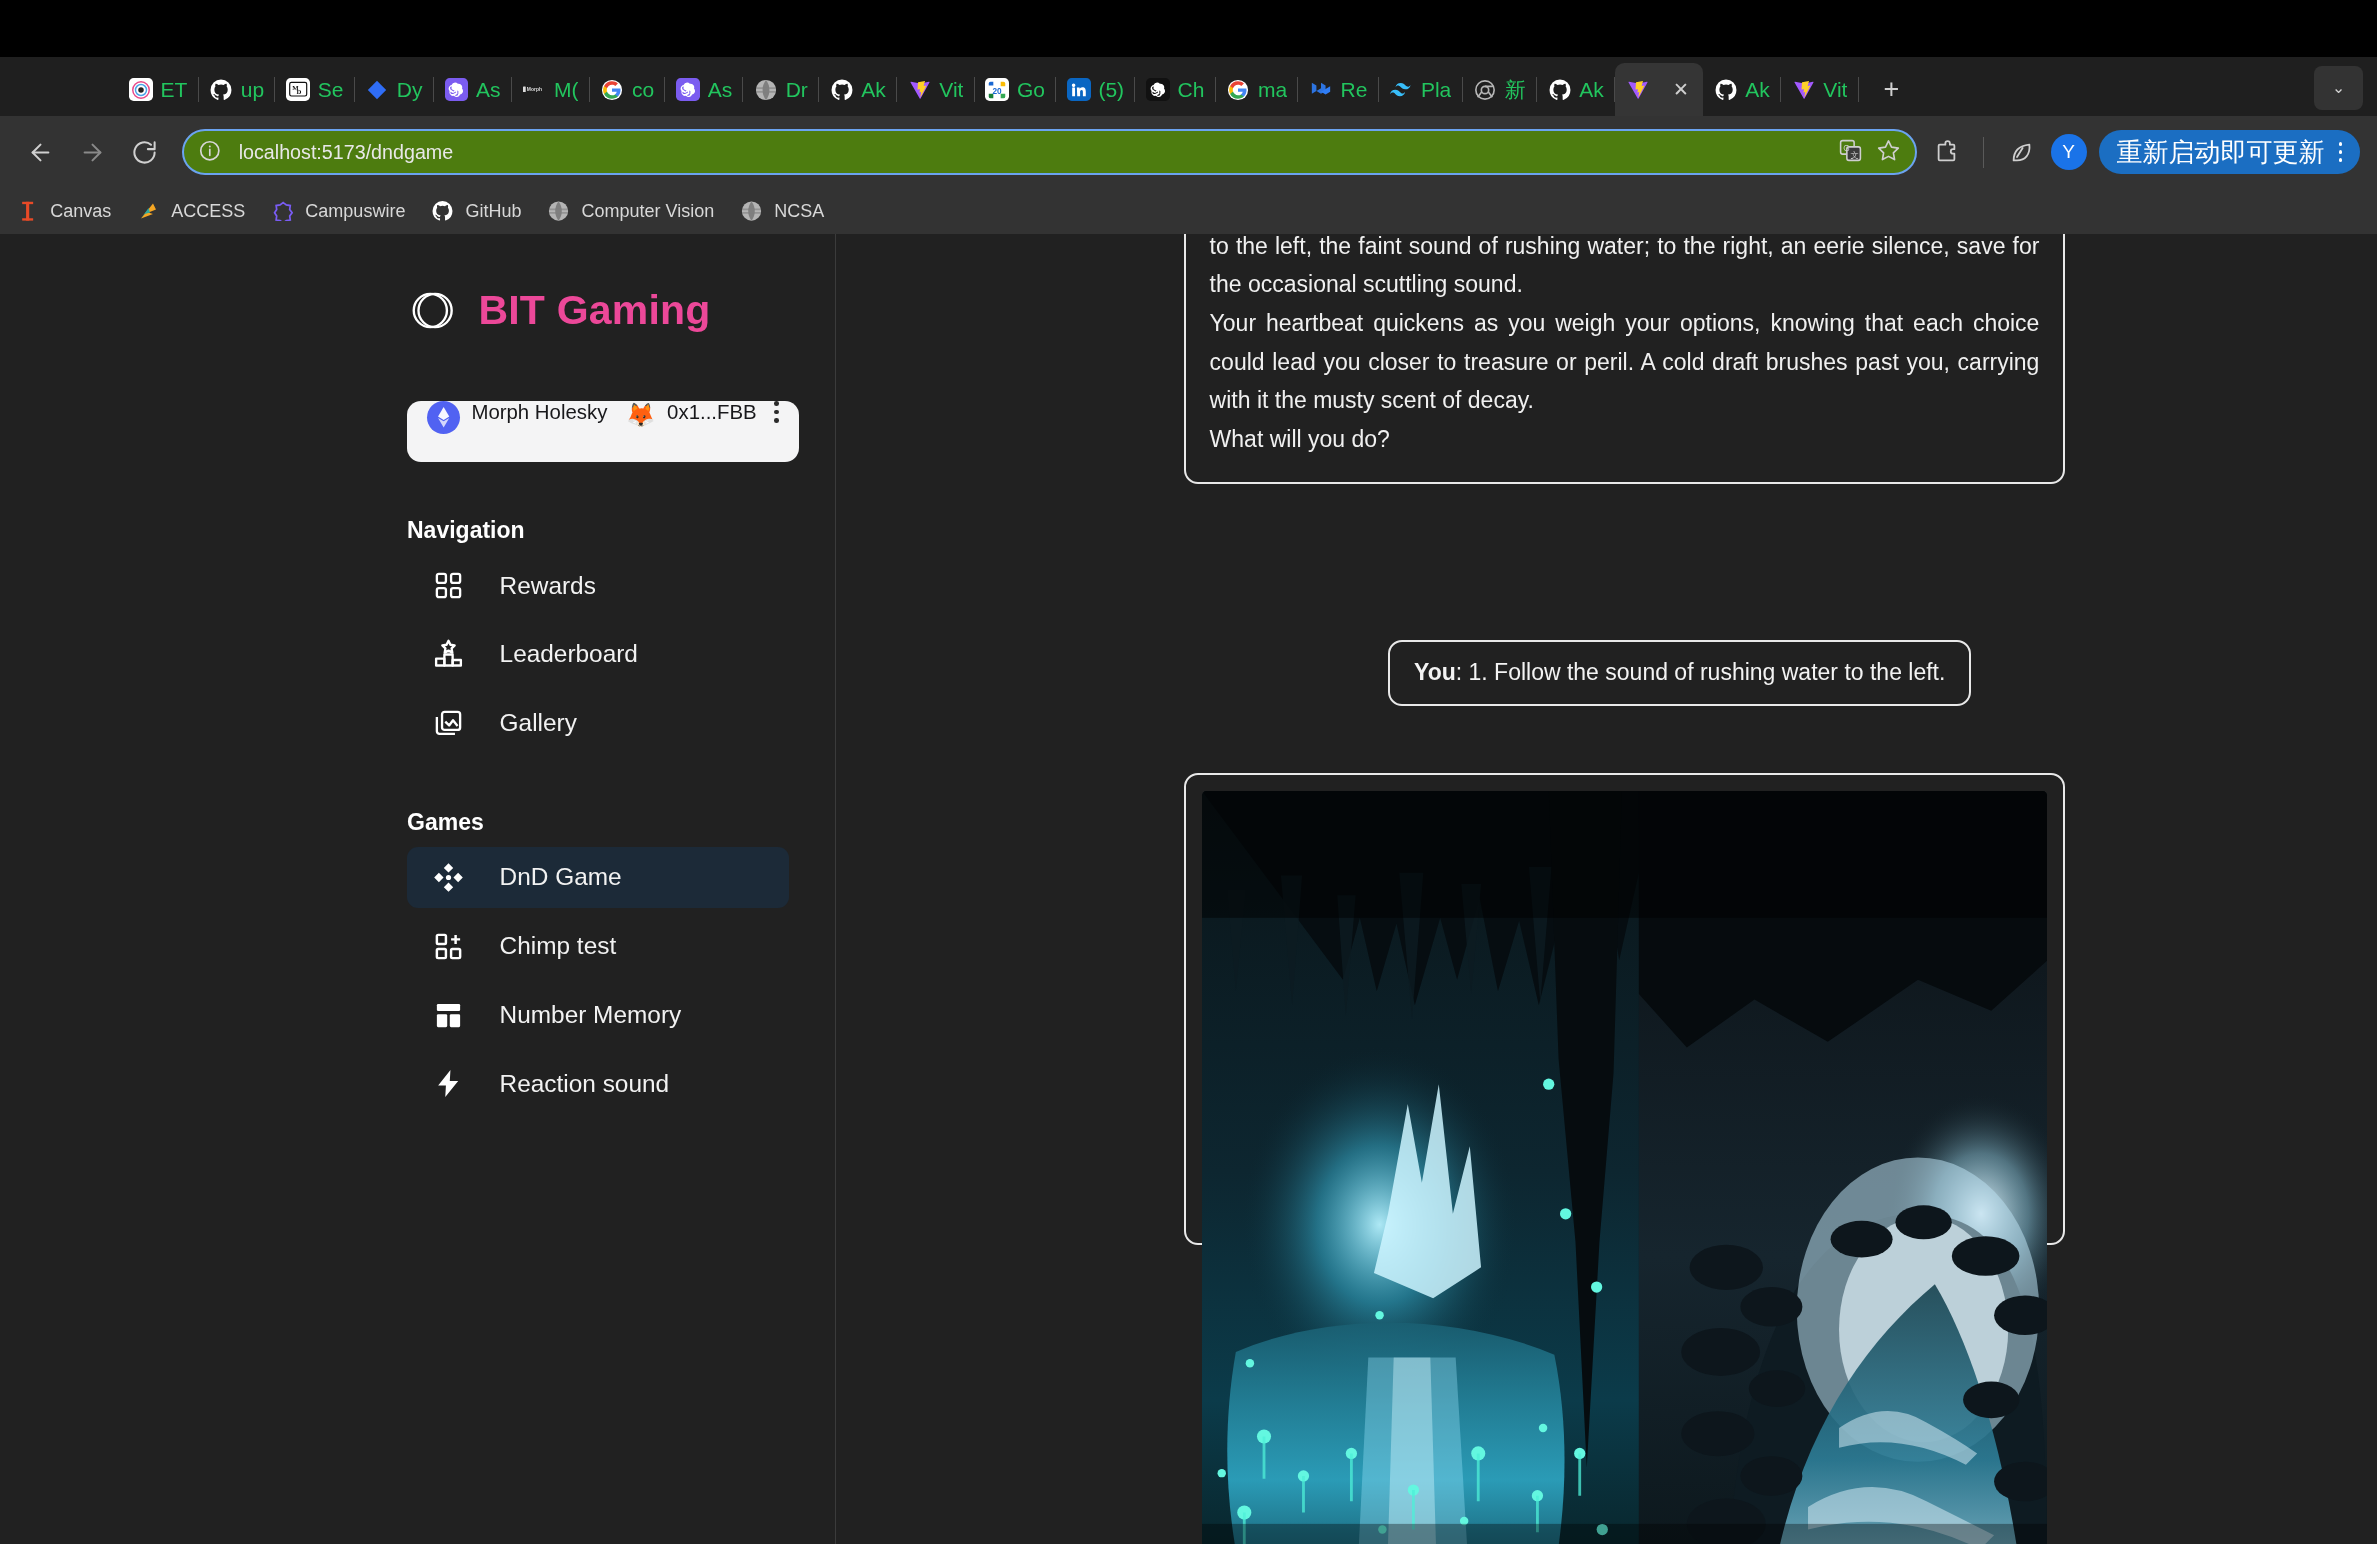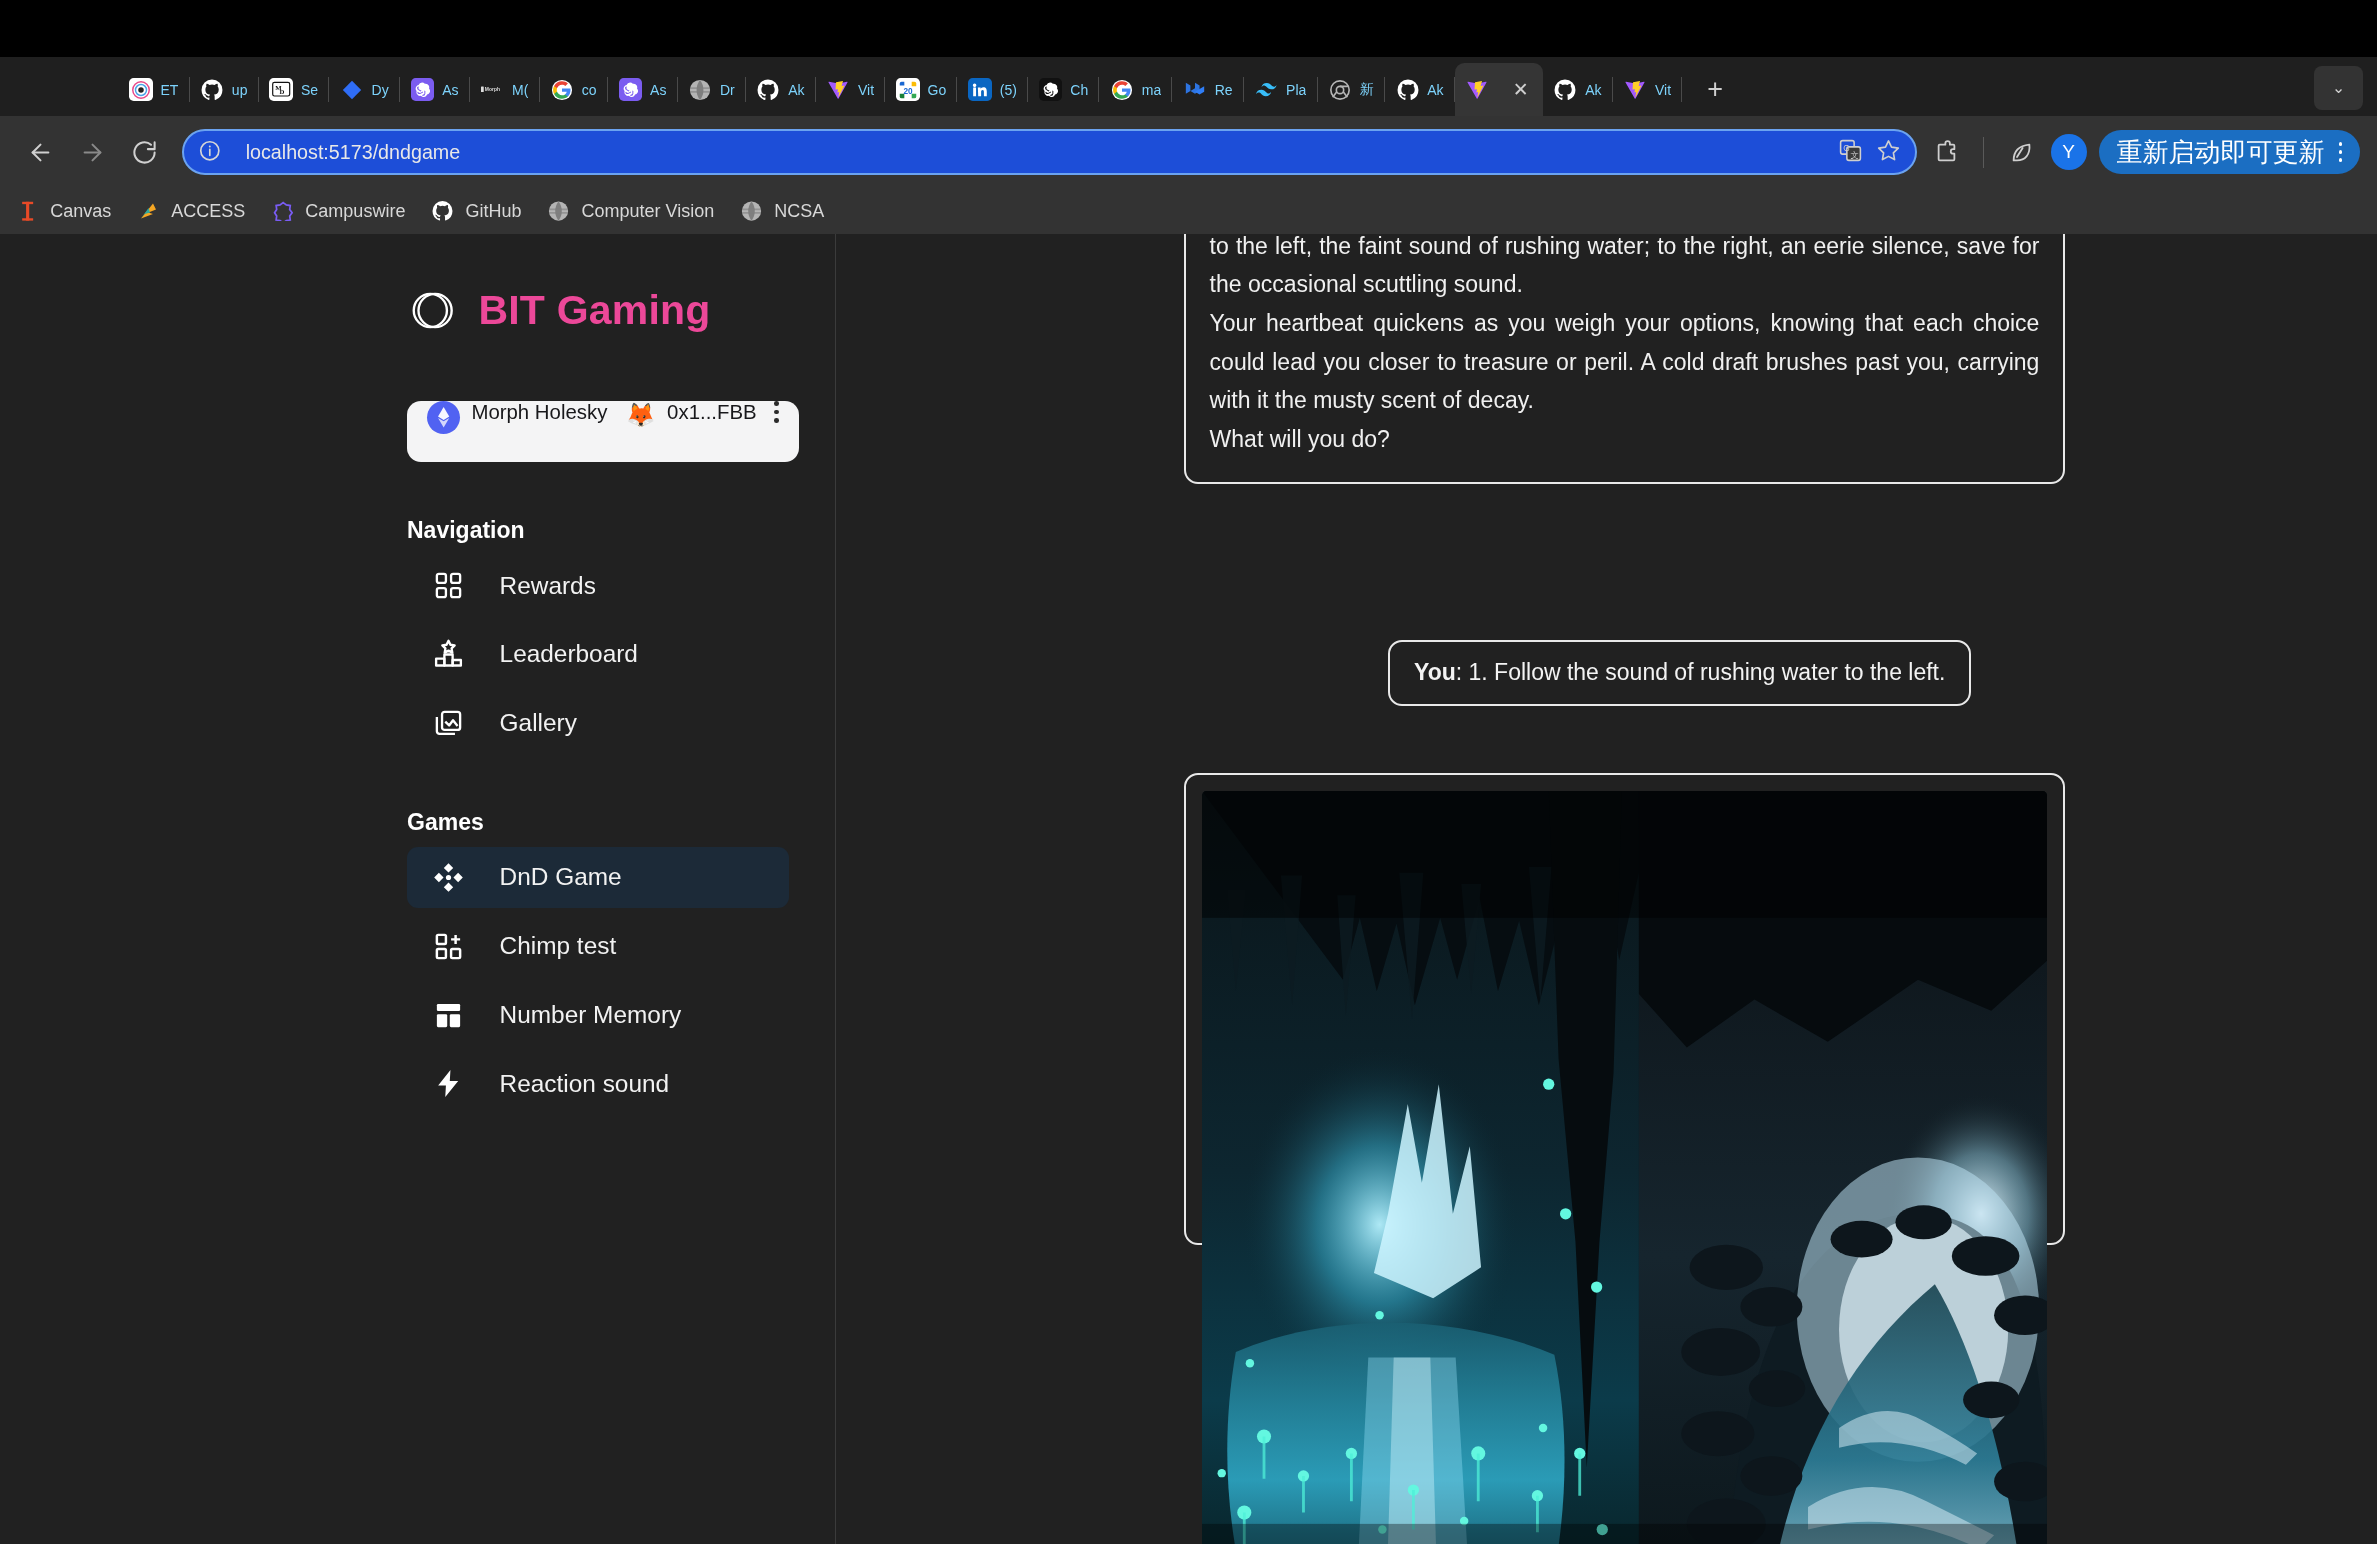--- a/index.html
+++ b/index.html
@@ -27,21 +27,21 @@
     position: absolute; right: 0; top: 14px; bottom: 14px; width: 0.8px;
     background: #4a4a4a;
   }
   .tab.active { background: #353535; }
   .tab-fav {
     width: 23.6px; height: 23.6px; flex: 0 0 23.6px; border-radius: 4.7px;
     display: flex; align-items: center; justify-content: center;
     font-size: 12.6px; font-weight: bold; color: #fff; overflow: hidden;
   }
   .tab-title {
-    font-size: 14px; color: #7dd3fc; white-space: nowrap; overflow: hidden;
+    font-size: 21px; color: #22c55e; white-space: nowrap; overflow: hidden;
     max-width: 35px;
   }
   .tab-close {
     width: 22px; height: 22px; color: #cfcfcf; font-size: 19px; line-height: 22px;
     text-align: center; margin-left: 4.7px;
   }
   .newtab {
     width: 44px; height: 44px; color: #cfcfcf; font-size: 27px;
     display: flex; align-items: center; justify-content: center;
     margin: 0 0 4.7px 11px; font-weight: 300;
@@ -63,23 +63,23 @@
   .toolbar {
     height: 72px; background: #333333;
     display: flex; align-items: center; padding: 0 17.3px; gap: 6.3px;
   }
   .tb-btn {
     width: 46px; height: 46px; border-radius: 50%;
     display: flex; align-items: center; justify-content: center;
     color: #d0d0d0; flex: 0 0 auto;
   }
   .omnibox {
-    flex: 1 1 auto; height: 46px; background: #1d4ed8;
+    flex: 1 1 auto; height: 46px; background: #4d7c0f;
     border: 2.4px solid #6ba3f0; border-radius: 23.6px;
-    display: flex; align-items: center; padding: 0 14px; gap: 24px;
+    display: flex; align-items: center; padding: 0 14px; gap: 17px;
     margin-left: 7.9px; min-width: 0;
   }
   .omni-url { font-size: 19.7px; color: #e8e8e8; white-space: nowrap; }
   .omni-right { margin-left: auto; display: flex; align-items: center; gap: 12.6px; }
   .tb-vsep { width: 0.8px; height: 31px; background: #5a5a5a; margin: 0 7.9px; }
   .profile-av {
     width: 36px; height: 36px; border-radius: 50%; background: #1a73e8;
     color: #fff; font-size: 19px; display: flex; align-items: center;
     justify-content: center; flex: 0 0 auto;
   }

